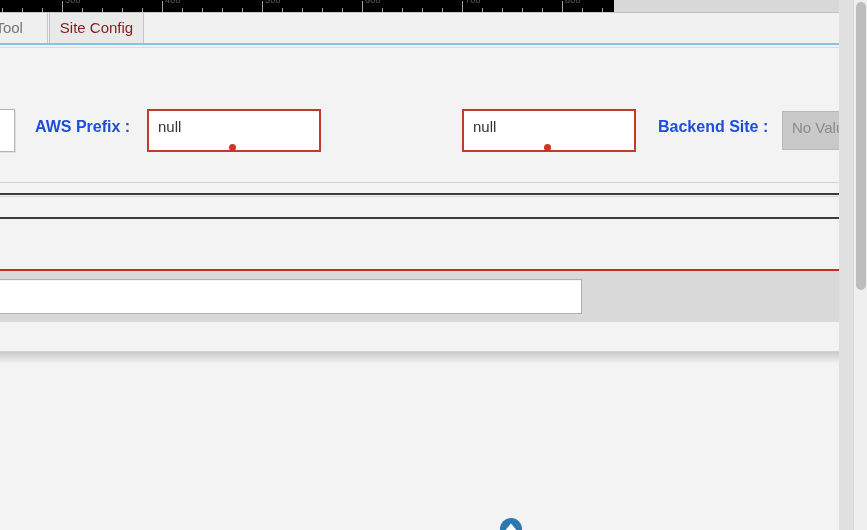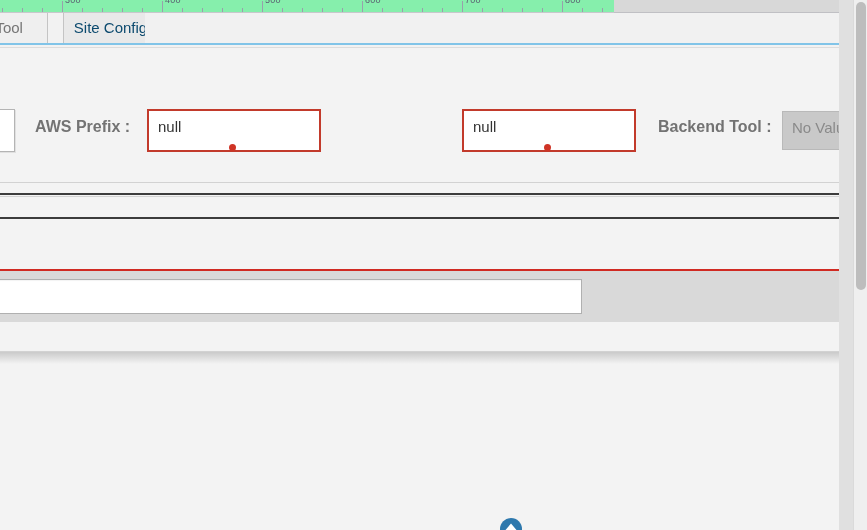--- a/index.html
+++ b/index.html
@@ -15,21 +15,21 @@
     position: relative;
   }
 
   
   .ruler {
     position: absolute;
     left: 0;
     top: 0;
     width: 614px;
     height: 12px;
-    background: #86efac;
+    background: #000000;
     border-bottom: 1px solid #c8c8cc;
     overflow: hidden;
   }
   .ruler-right-pad {
     position: absolute;
     left: 614px;
     top: 0;
     width: 239px;
     height: 12px;
     background: #d8d8d8;
@@ -78,24 +78,24 @@
     border-right: 1px solid #c4c4c4;
   }
   .tab.inactive {
     left: -36px;
     width: 84px;
     padding-right: 4px;
     color: #757575;
     background: #efefef;
   }
   .tab.active {
-    left: 63px;
+    left: 49px;
     width: 95px;
     background: #e9e9e9;
-    color: #0c4a6e;
+    color: #7f1d1d;
     border-left: 1px solid #c4c4c4;
     border-right: 1px solid #c4c4c4;
   }
   .tab-rest {
     position: absolute;
     left: 145px;
     top: 0;
     right: 0;
     height: 30px;
     background: #f1f1f1;
@@ -126,21 +126,21 @@
     left: 0;
     top: 57px;
     width: 853px;
     height: 52px;
   }
   .field-label {
     position: absolute;
     top: 14px;
     font-size: 16px;
     font-weight: bold;
-    color: #737373;
+    color: #1d4ed8;
     white-space: nowrap;
     font-family: "Liberation Sans", sans-serif;
   }
   .inputbox {
     position: absolute;
     box-sizing: border-box;
     background: #ffffff;
     font-size: 15px;
     color: #333333;
     padding: 6px 9px;
@@ -320,21 +320,21 @@
 
     <div class="inputbox plain" style="left:-18px; top:5px; width:33px; height:43px;"></div>
 
     <div class="field-label" style="left:35px;">AWS Prefix :</div>
     <div class="inputbox error" style="left:147px; top:5px; width:174px; height:43px;">null</div>
     <div class="red-dot" style="left:229px; top:40px;"></div>
 
     <div class="inputbox error" style="left:462px; top:5px; width:174px; height:43px;">null</div>
     <div class="red-dot" style="left:544px; top:40px;"></div>
 
-    <div class="field-label" style="left:658px;">Backend Tool :</div>
+    <div class="field-label" style="left:658px;">Backend Site :</div>
     <div class="inputbox disabled" style="left:782px; top:7px; width:110px; height:39px;">No Value</div>
   </div>
 
   <div class="divider-thin" style="top:135px;"></div>
   <div class="divider-dark" style="top:146px;"></div>
   <div class="divider-thin" style="top:149px;"></div>
   <div class="divider-dark" style="top:170px;"></div>
 
   <div class="divider-red" style="top:222px;"></div>
   <div class="band-grey" style="top:224px; height:51px;"></div>

